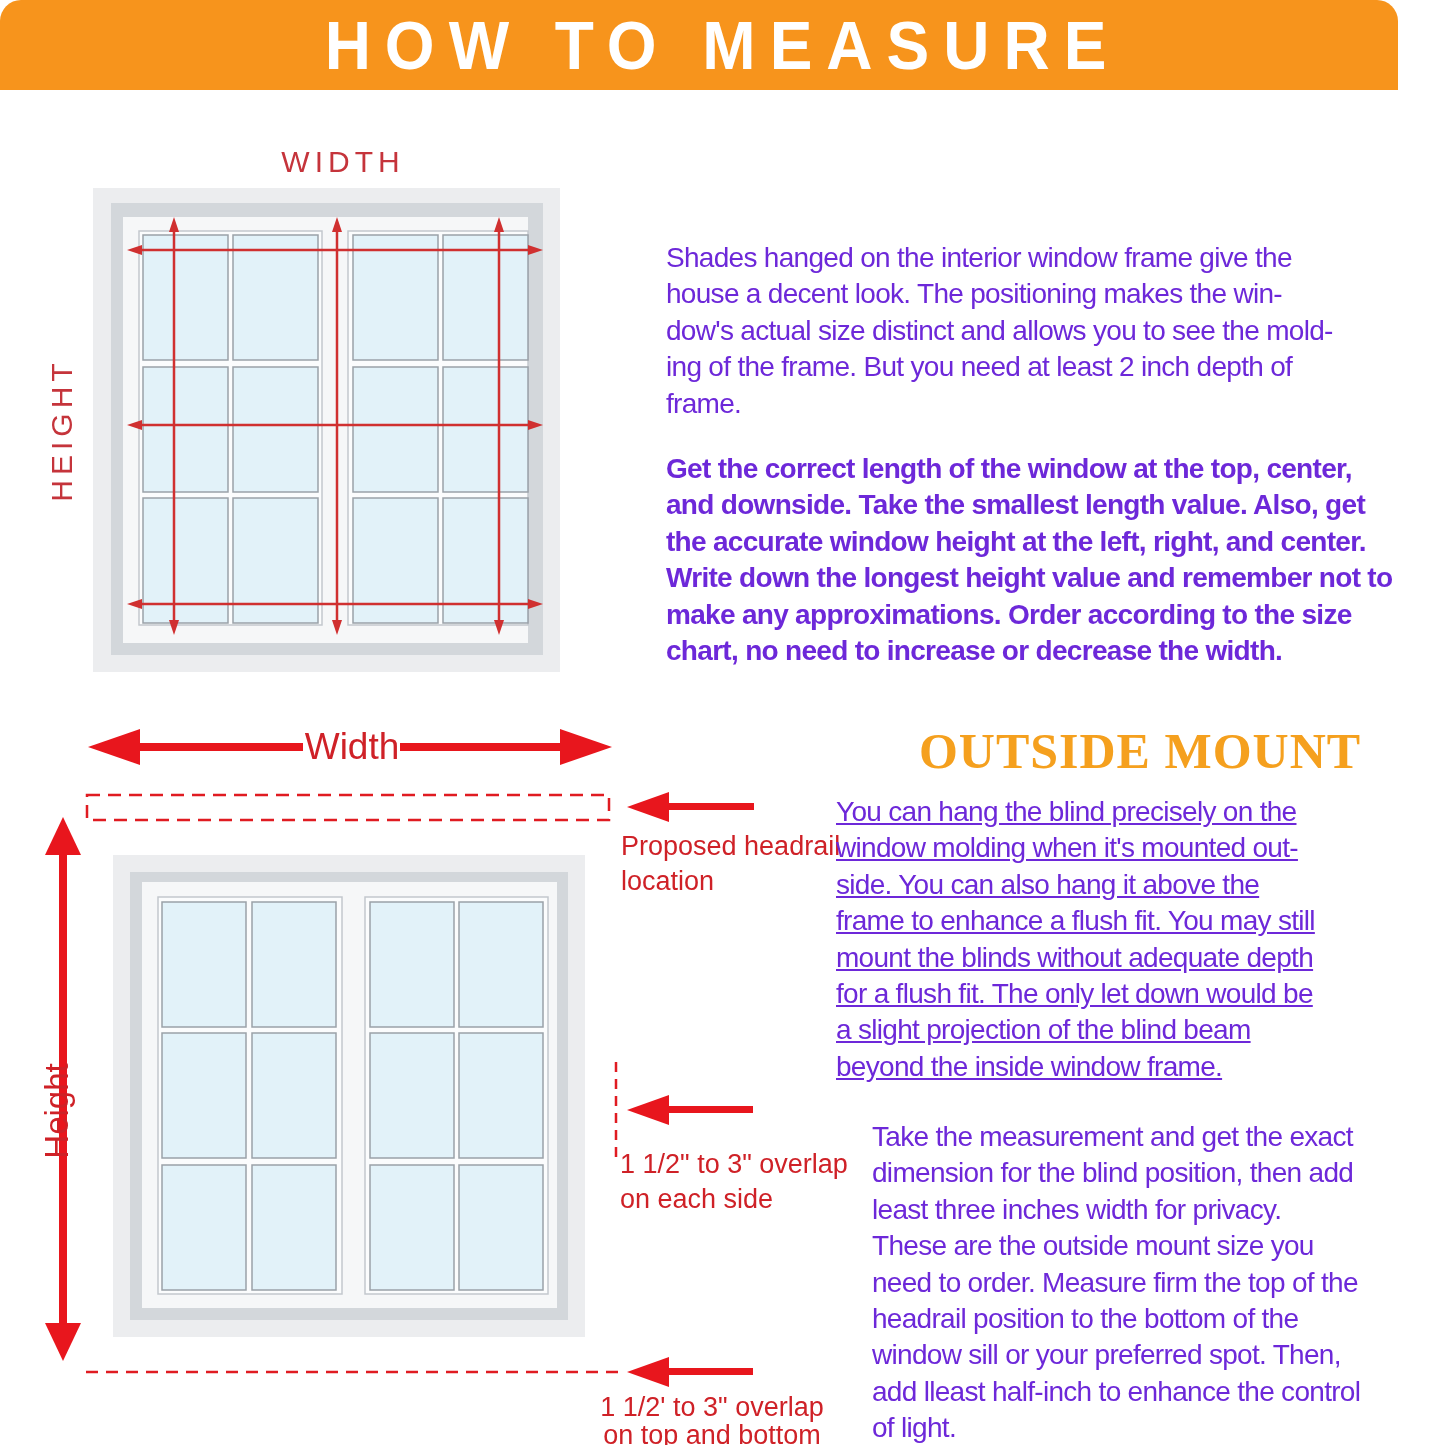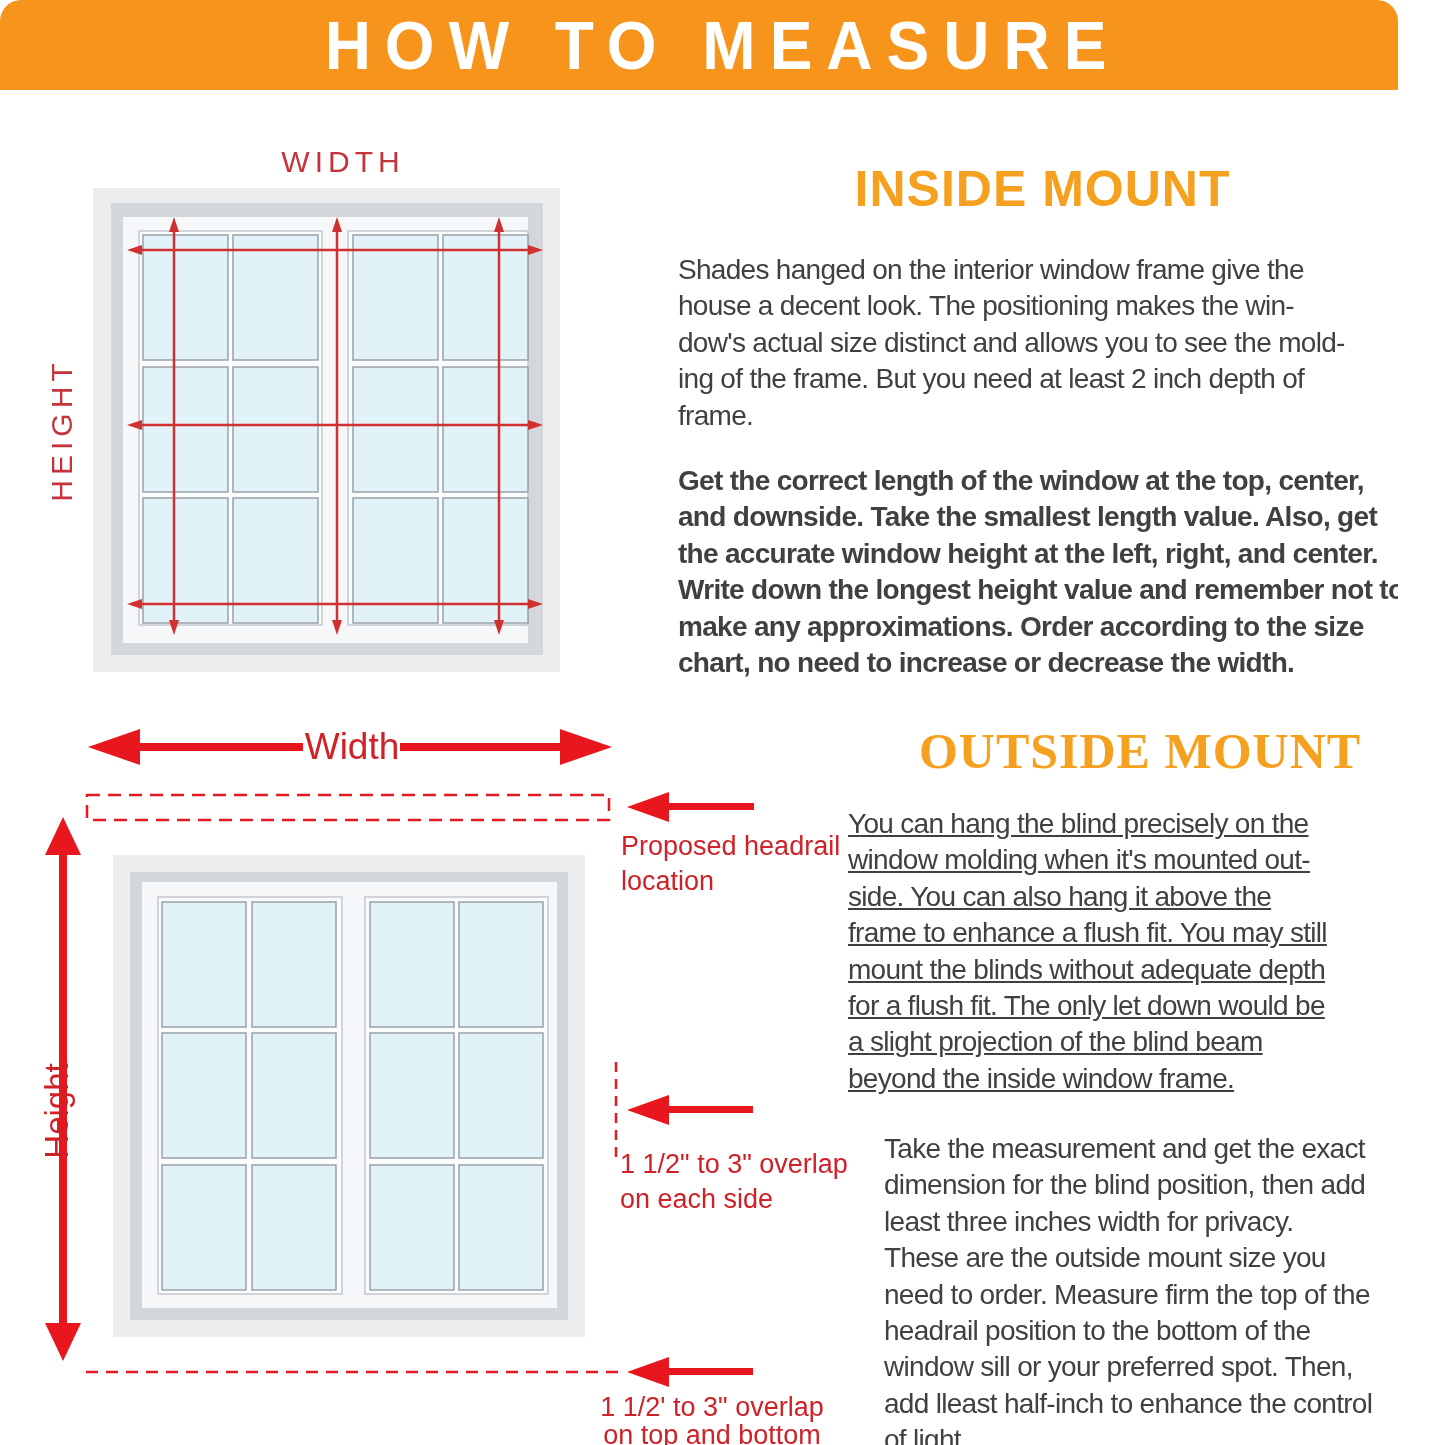--- a/index.html
+++ b/index.html
@@ -29,22 +29,22 @@
   .diagram.bottom{top:700px;}
   
   .mount-heading{
     position:absolute;margin:0;
     color:#f5a01e;font-weight:700;font-size:50px;letter-spacing:1px;
     text-align:center;white-space:nowrap;
   }
   .inside-heading{left:665px;top:160px;width:755px;}
   .outside-heading{left:860px;top:722px;width:560px;font-family:Liberation Serif, serif;}
   .body-par{
-    position:absolute;margin:12px;
-    color:#404040;
+    position:absolute;margin:0;
+    color:#6d28d9;
     font-size:28px;line-height:36.4px;letter-spacing:-0.7px;
     white-space:pre;
   }
   .inside-p1{left:666px;top:240px;}
   .inside-p2{left:666px;top:451px;font-weight:bold;}
   .outside-p1{left:836px;top:794px;text-decoration:underline;}
   .outside-p2{left:872px;top:1119px;}
   svg text{font-family:"Liberation Sans",sans-serif;}
 </style>
 </head>
@@ -166,21 +166,20 @@
 
     <line x1="86" y1="672" x2="625" y2="672" stroke="#e01b21" stroke-width="2.5" stroke-dasharray="12 8"></line>
     <g fill="#e8161d">
       <polygon points="627,672 669,657 669,687"></polygon>
       <rect x="669" y="668" width="84" height="7"></rect>
     </g>
     <text x="712" y="716" text-anchor="middle" font-size="27" fill="#cf2127">1 1/2' to 3" overlap</text>
     <text x="712" y="744" text-anchor="middle" font-size="27" fill="#cf2127">on top and bottom</text>
   </svg>
 
-  <h2 class="mount-heading inside-heading">INSIDE MOUNT</h2>
 
   <p class="body-par inside-p1">Shades hanged on the interior window frame give the
 house a decent look. The positioning makes the win-
 dow's actual size distinct and allows you to see the mold-
 ing of the frame. But you need at least 2 inch depth of
 frame.</p>
 
   <p class="body-par inside-p2">Get the correct length of the window at the top, center,
 and downside. Take the smallest length value. Also, get
 the accurate window height at the left, right, and center.

